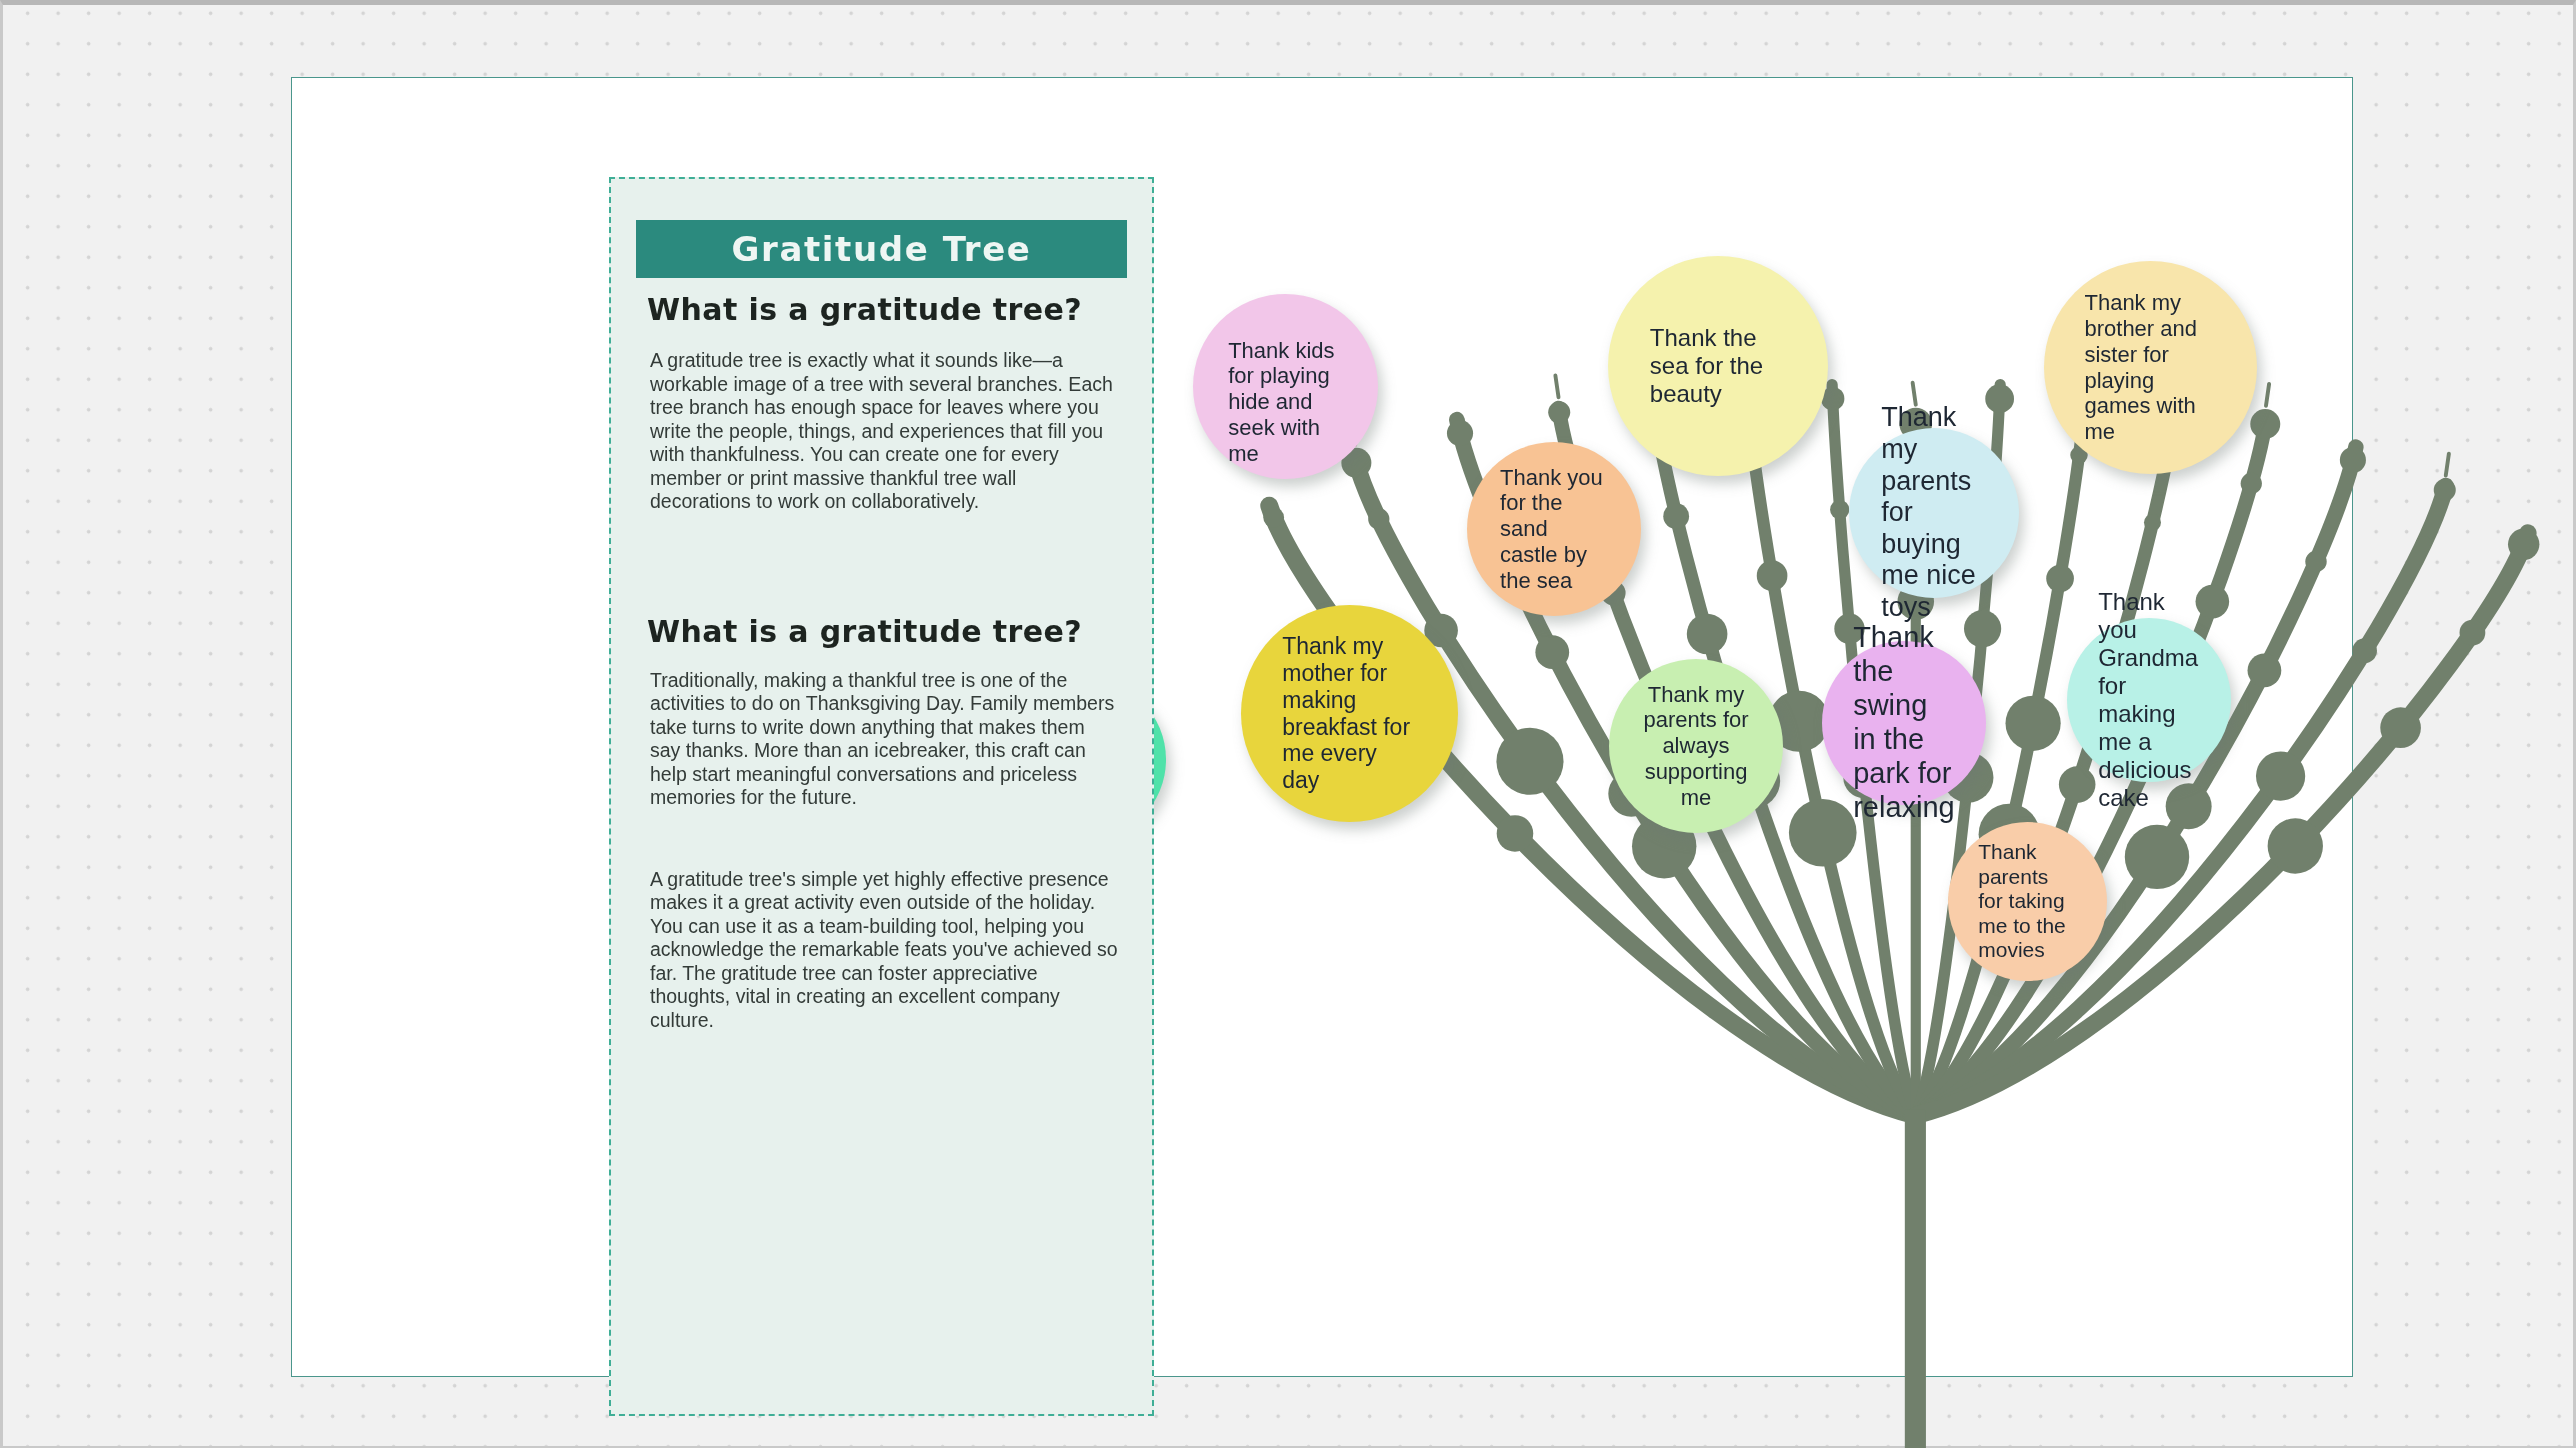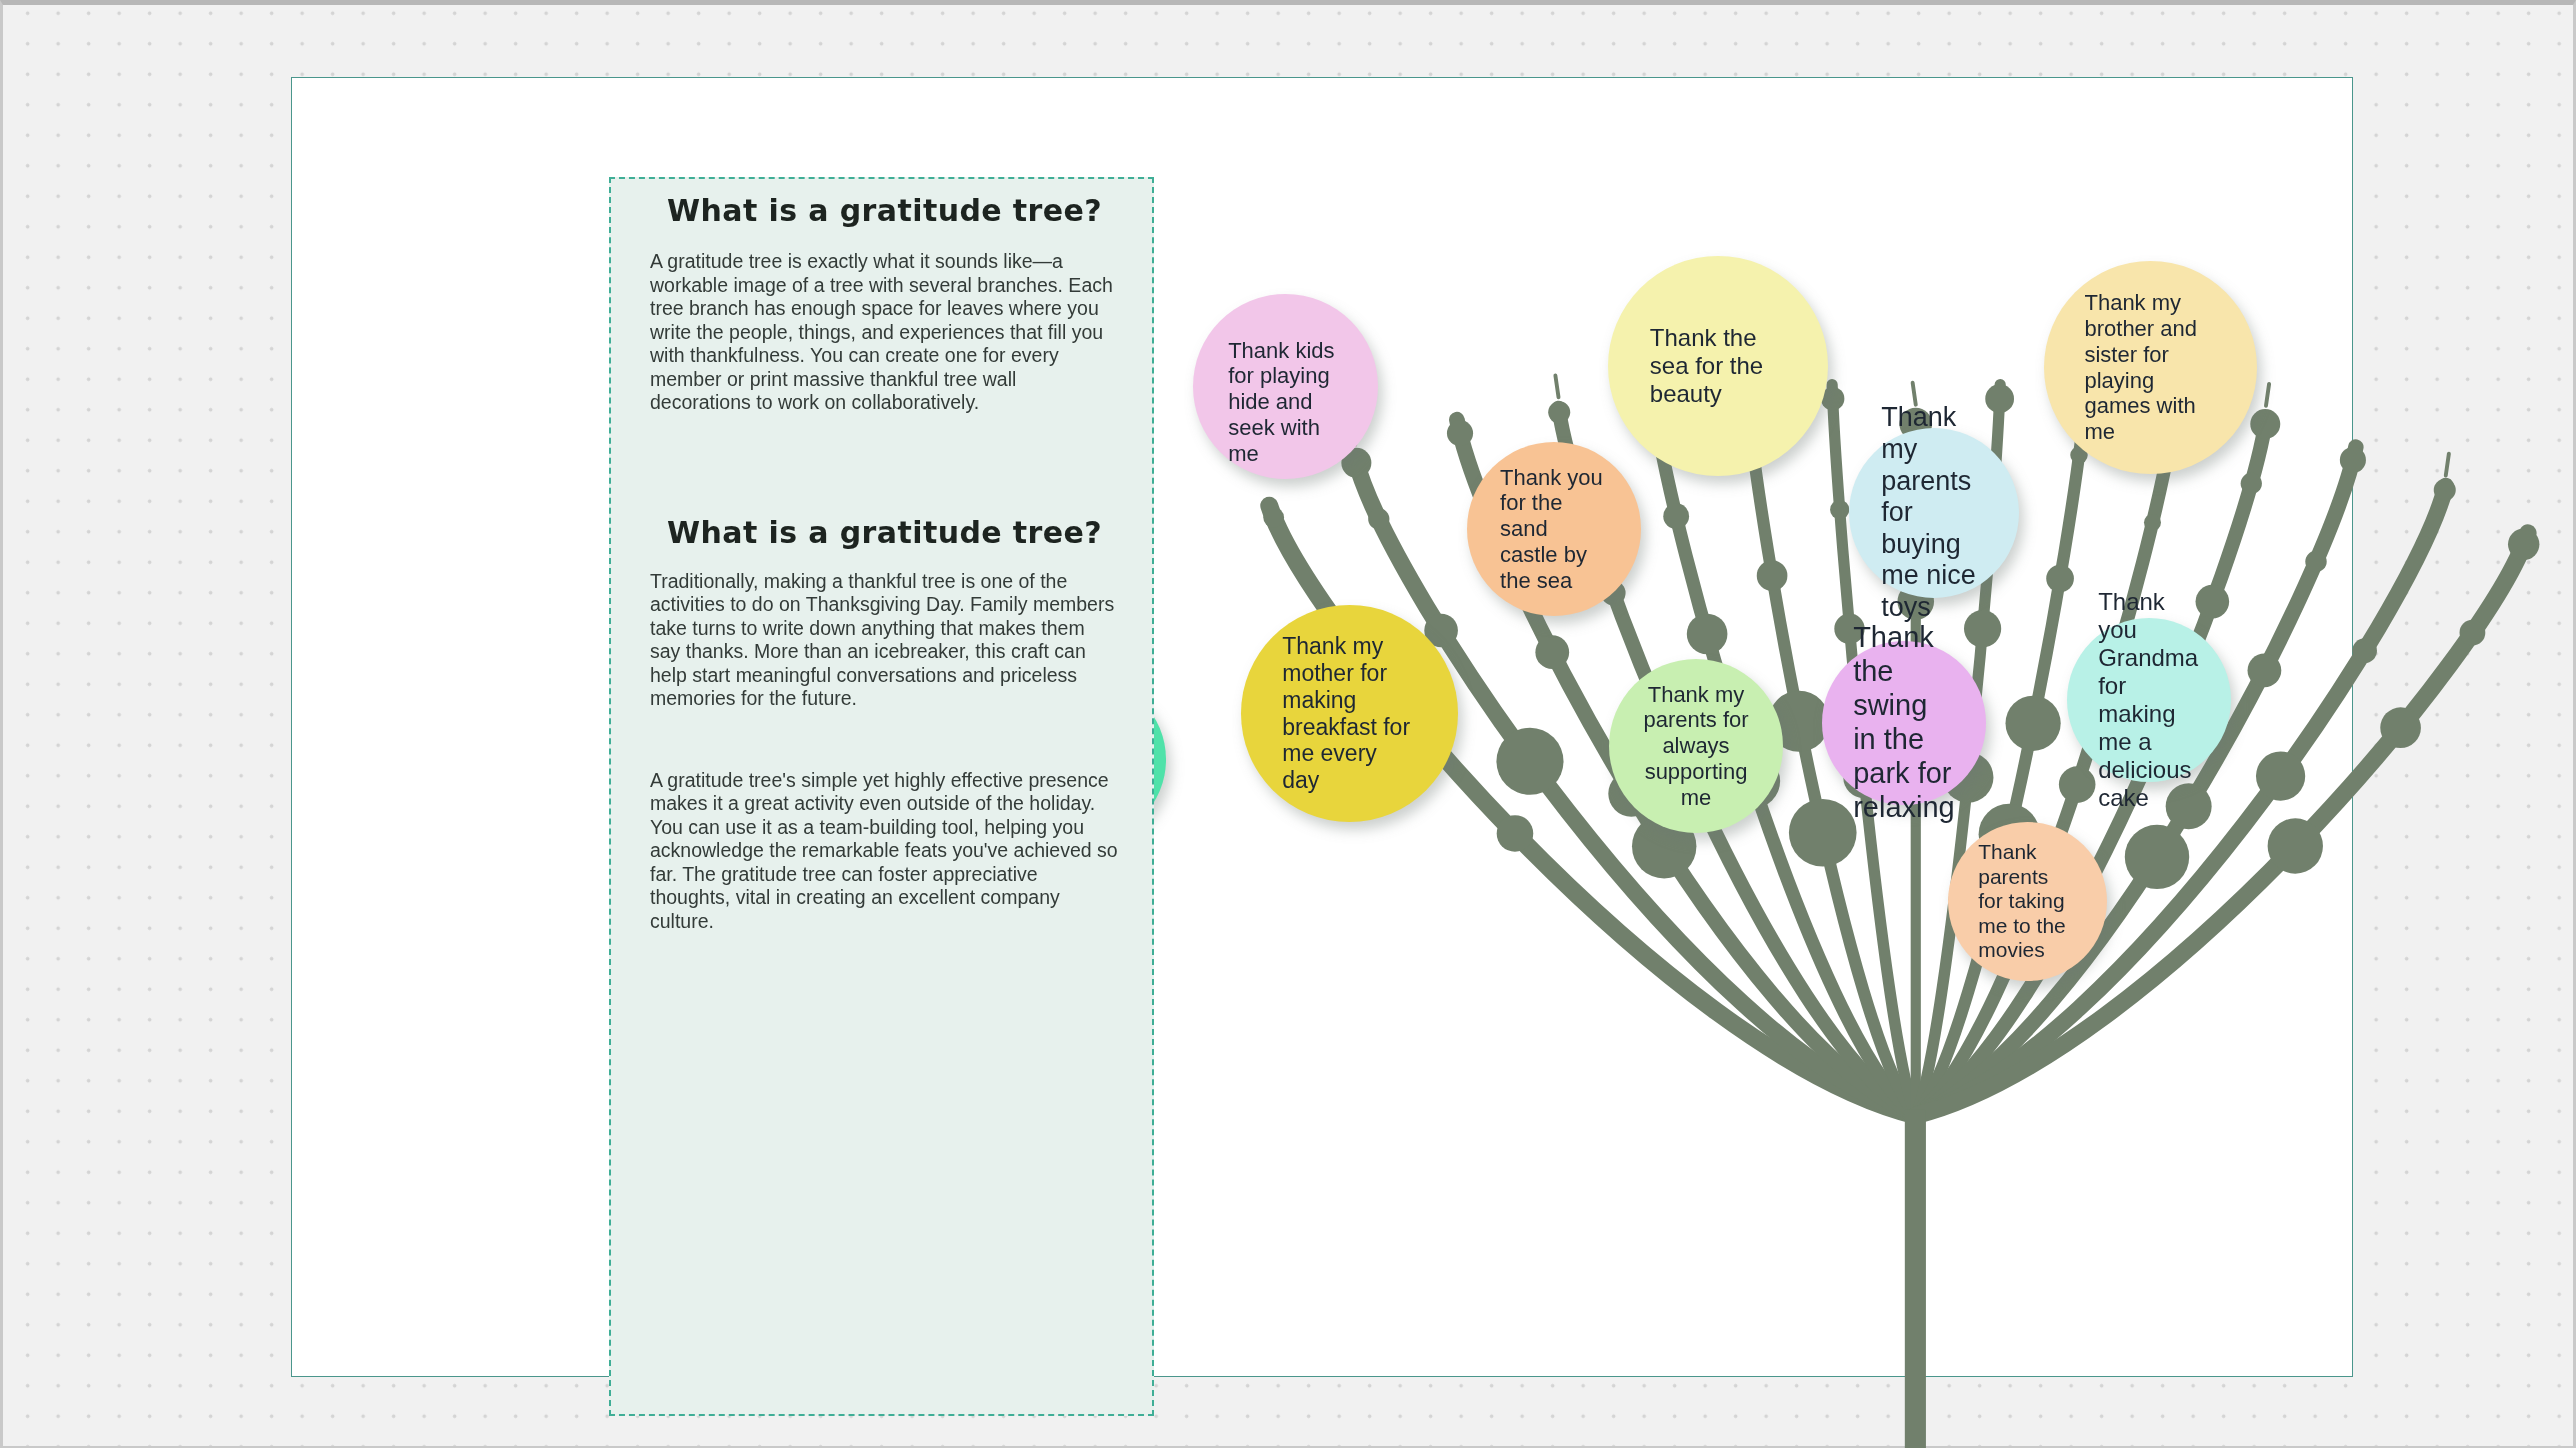--- a/index.html
+++ b/index.html
@@ -46,21 +46,21 @@
   }
   .panel-header .title{
     font-family:"DejaVu Sans", sans-serif;
     font-size:34px; font-weight:bold; letter-spacing:1.6px;
     color:var(--header-text);
   }
   .panel h2{
     font-family:"DejaVu Sans", sans-serif;
     font-size:30px; font-weight:bold; letter-spacing:0.4px;
     color:var(--heading-text);
-    margin-left:56px;
+    margin-left:36px;
   }
   .h-first{margin-top:14px;}
   .h-second{margin-top:100px;}
   .panel p{
     margin-left:39px; width:469px;
     font-size:19.5px; line-height:23.5px; color:var(--body-text);
   }
   .p1{margin-top:22px;}
   .p2{margin-top:20.3px;}
   .p3{margin-top:58px;}
@@ -169,20 +169,23 @@
         <line x1="1655" y1="416.38" x2="1659" y2="388.38" stroke="#71806C" stroke-width="5" stroke-linecap="round"></line>
         <path d="M 977 1235 C 1274.54 1160.5 1713.02 639 1760 490" fill="none" stroke="#71806C" stroke-width="22.4" stroke-linecap="round"></path>
         <circle cx="1462.5" cy="890.4" r="35.4" fill="#71806C"></circle>
         <circle cx="1597.2" cy="739.0" r="26.0" fill="#71806C"></circle>
         <circle cx="1689.1" cy="617.5" r="16.5" fill="#71806C"></circle>
         <circle cx="1754.7" cy="504.4" r="20.1" fill="#71806C"></circle>
         <rect x="963" y="1228" width="27" height="435" fill="#71806C"></rect>
       </svg>
 
     <div class="panel">
+      <div class="panel-header">
+        <span class="title">Gratitude Tree</span>
+      </div>
       <h2 class="h-first">What is a gratitude tree?</h2>
       <p class="p1">A gratitude tree is exactly what it sounds like—a workable image of a tree with several branches. Each tree branch has enough space for leaves where you write the people, things, and experiences that fill you with thankfulness. You can create one for every member or print massive thankful tree wall decorations to work on collaboratively.</p>
       <h2 class="h-second">What is a gratitude tree?</h2>
       <p class="p2">Traditionally, making a thankful tree is one of the activities to do on Thanksgiving Day. Family members take turns to write down anything that makes them say thanks. More than an icebreaker, this craft can help start meaningful conversations and priceless memories for the future.</p>
       <p class="p3">A gratitude tree's simple yet highly effective presence makes it a great activity even outside of the holiday. You can use it as a team-building tool, helping you acknowledge the remarkable feats you've achieved so far. The gratitude tree can foster appreciative thoughts, vital in creating an excellent company culture.</p>
     </div>
 
   </div>
 
   <div id="notes-layer">

